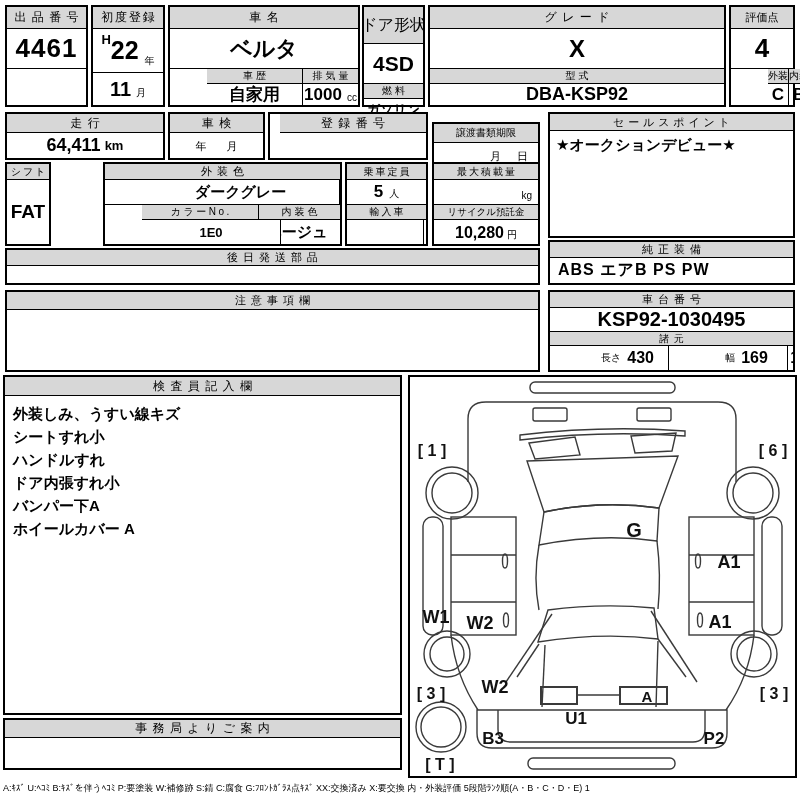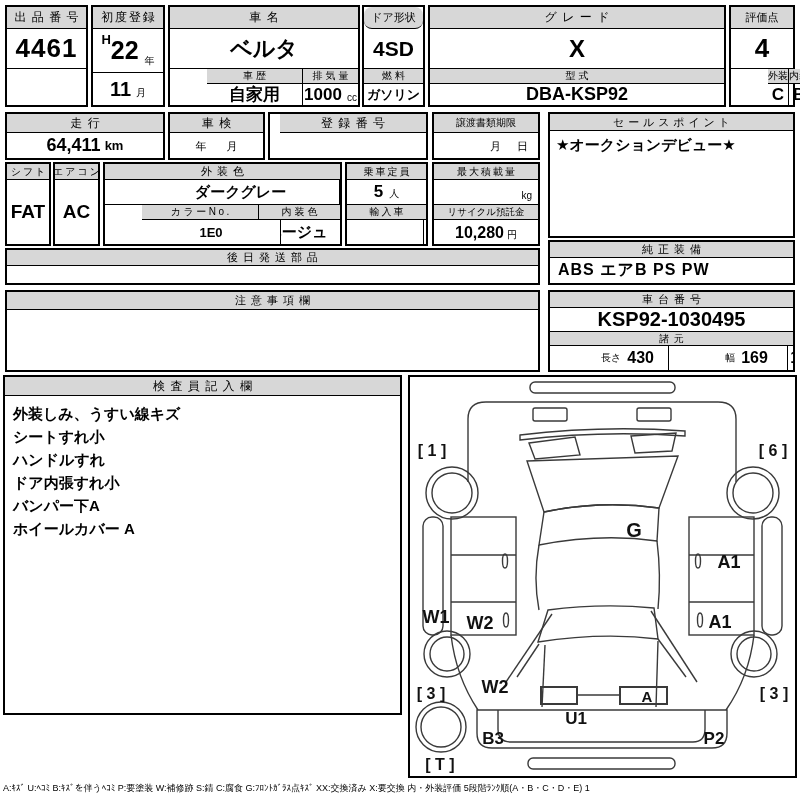--- a/index.html
+++ b/index.html
@@ -54,21 +54,21 @@
         <div class="hdr" style="height:15px;font-size:10px;letter-spacing:.3em;text-indent:.3em;">排気量</div>
         <div class="val" style="height:21px;font-size:17px;align-items:center;">
           <span>1000</span>
           <span class="unit" style="margin-left:5px;align-self:flex-end;margin-bottom:2px;">cc</span>
         </div>
       </div>
     </div>
   </div>
 
   <div class="abs box" style="left:362px;top:5px;width:63px;height:102px;">
-    <div class="hdr tight" style="height:22px;font-size:11px;border-radius:8px;">ドア形状</div>
+    <div class="hdr tight" style="height:37px;font-size:16px;">ドア形状</div>
     <div class="val bb" style="height:40px;font-size:21px;">4SD</div>
     <div class="hdr" style="height:15px;font-size:10px;letter-spacing:.3em;text-indent:.3em;">燃料</div>
     <div class="val" style="height:21px;font-size:13px;">ガソリン</div>
   </div>
 
   <div class="abs box" style="left:428px;top:5px;width:298px;height:102px;">
     <div class="hdr" style="height:22px;">グレード</div>
     <div class="val bb" style="height:40px;font-size:24px;">X</div>
     <div class="hdr" style="height:15px;font-size:10px;letter-spacing:.3em;text-indent:.3em;">型式</div>
     <div class="val" style="height:21px;font-size:18px;">DBA-KSP92</div>
@@ -103,42 +103,38 @@
       <span>年</span>
       <span>月</span>
     </div>
   </div>
 
   <div class="abs box" style="left:268px;top:112px;width:160px;height:48px;padding-left:10px;">
     <div class="hdr" style="height:19px;">登録番号</div>
     <div class="val" style="height:25px;"></div>
   </div>
 
-  <div class="abs box" style="left:432px;top:112px;width:108px;height:48px;">
+  <div class="abs box" style="left:432px;top:122px;width:108px;height:48px;">
     <div class="hdr tight" style="height:19px;font-size:10px;">譲渡書類期限</div>
     <div class="val" style="height:25px;font-weight:normal;font-size:11px;gap:16px;justify-content:flex-end;padding-right:10px;align-items:flex-end;padding-bottom:4px;">
       <span>月</span>
       <span>日</span>
     </div>
   </div>
 
   <div class="abs box" style="left:548px;top:112px;width:247px;height:126px;">
     <div class="hdr" style="height:17px;font-size:11px;letter-spacing:.35em;text-indent:.35em;">セールスポイント</div>
     <div style="padding:5px 6px;font-weight:bold;font-size:15px;">★オークションデビュー★</div>
   </div>
 
   <div class="abs box" style="left:5px;top:162px;width:46px;height:84px;">
     <div class="hdr small" style="height:16px;">シフト</div>
     <div class="val" style="height:64px;font-size:19px;">FAT</div>
   </div>
 
-  <div class="abs box" style="left:53px;top:162px;width:47px;height:84px;">
-    <div class="hdr small" style="height:16px;">エアコン</div>
-    <div class="val" style="height:64px;font-size:19px;">AC</div>
-  </div>
 
   <div class="abs box" style="left:103px;top:162px;width:239px;height:84px;">
     <div class="hdr" style="height:16px;font-size:11px;">外装色</div>
     <div class="row bb" style="height:25px;">
       <div class="val br" style="width:205px;font-size:15px;">ダークグレー</div>
       <div style="flex:1;"></div>
     </div>
     <div class="row">
       <div class="hdr br" style="width:117px;height:15px;font-size:10px;letter-spacing:.25em;text-indent:.25em;">カラーNo.</div>
       <div class="hdr" style="flex:1;height:15px;font-size:10px;letter-spacing:.3em;text-indent:.3em;">内装色</div>
@@ -218,20 +214,24 @@
     <div style="padding:6px 8px;font-weight:bold;font-size:15px;line-height:23px;">
       <div>外装しみ、うすい線キズ</div>
       <div>シートすれ小</div>
       <div>ハンドルすれ</div>
       <div>ドア内張すれ小</div>
       <div>バンパー下A</div>
       <div>ホイールカバー A</div>
     </div>
   </div>
 
+  <div class="abs box" style="left:3px;top:718px;width:399px;height:52px;">
+    <div class="hdr" style="height:18px;">事務局よりご案内</div>
+    <div class="val left-val" style="height:30px;font-size:12px;"></div>
+  </div>
 
   <div class="abs box" style="left:408px;top:375px;width:389px;height:403px;">
     <svg width="385" height="399" viewBox="0 0 385 399">
       <g fill="none" stroke="#3a3a3a" stroke-width="1.4">
 
         <rect x="120" y="5" width="145" height="11" rx="5"></rect>
 
         <path d="M 58,105 L 58,42 Q 58,25 76,25 L 308,25 Q 326,25 326,42 L 326,105"></path>
         <rect x="123" y="31" width="34" height="13" rx="2"></rect>
         <rect x="227" y="31" width="34" height="13" rx="2"></rect>

